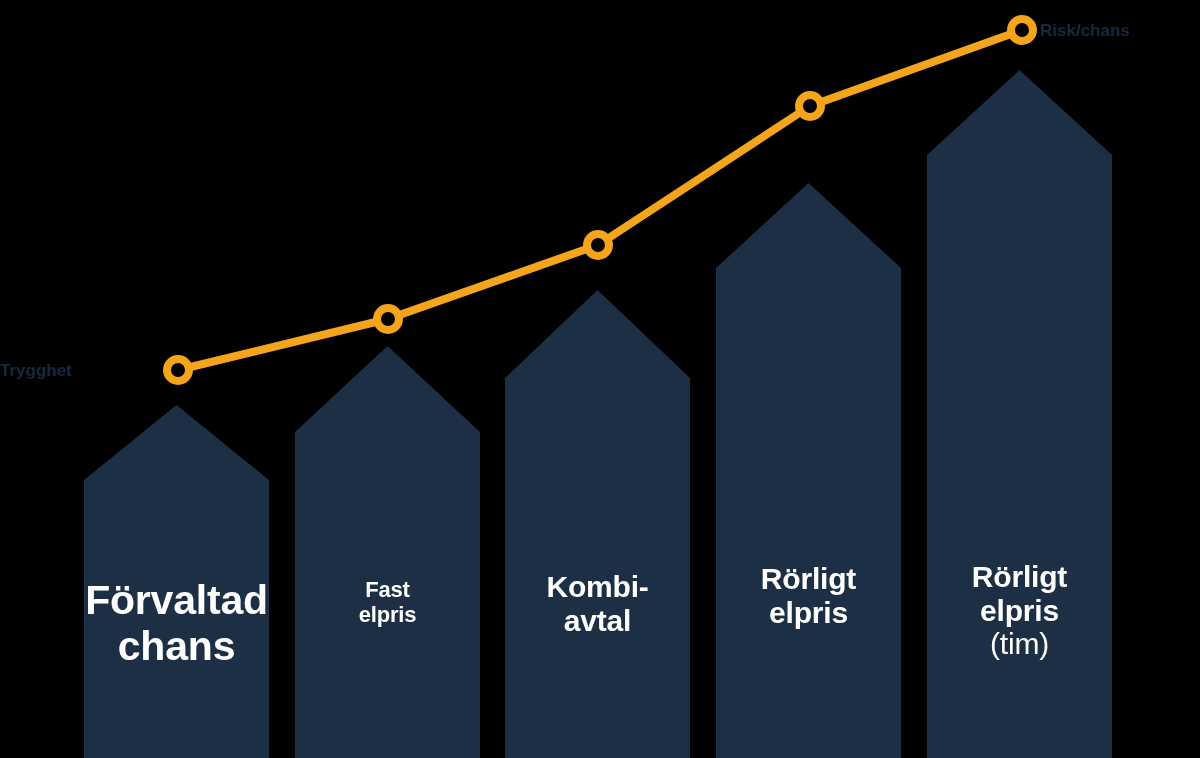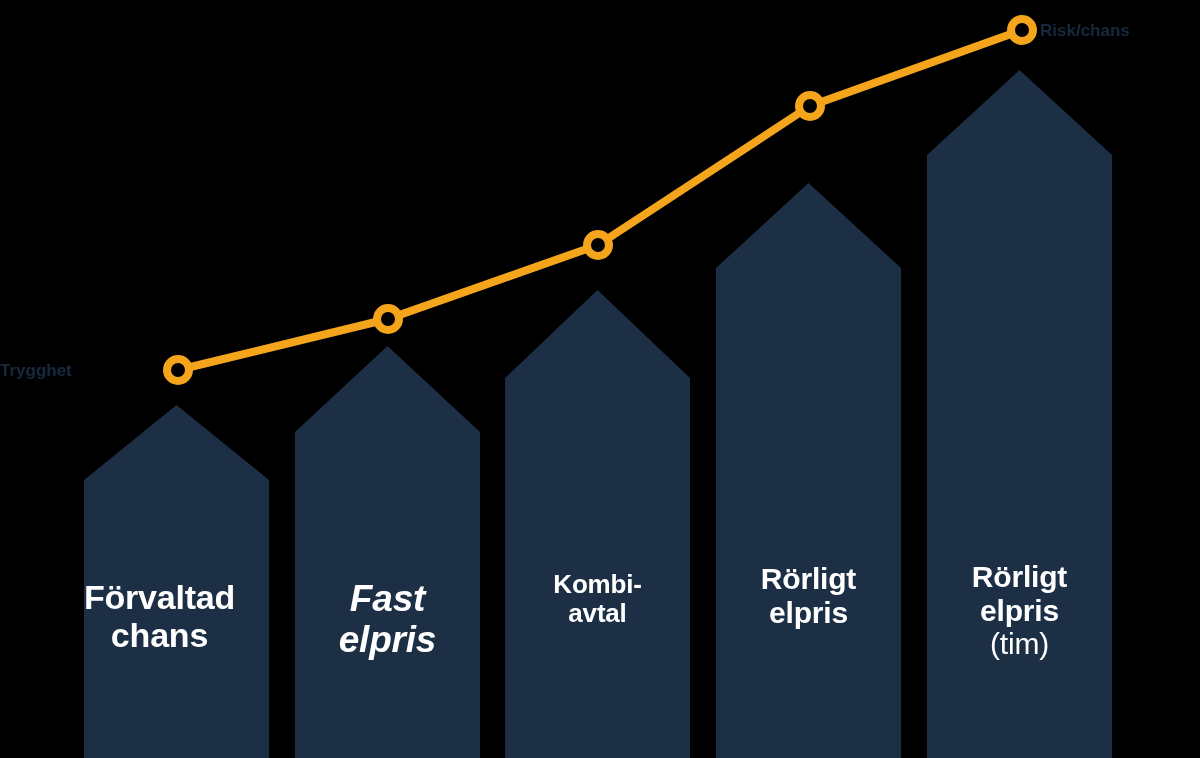--- a/index.html
+++ b/index.html
@@ -62,29 +62,29 @@
 
     <div class="endpoint-label left" style="left:0px;top:361px;width:170px;">
       <span>Trygghet</span>
     </div>
 
     <div class="endpoint-label right" style="left:1040px;top:21px;width:200px;">
       <span>Risk/chans</span>
     </div>
 
     <div id="captions">
-        <div class="bar-caption" style="left: 67px; width: 185px; top: 578px; font-size: 34px;">
+        <div class="bar-caption" style="left: 84px; width: 185px; top: 578px; font-size: 41px;">
           <div class="strong">Förvaltad</div>
           <div class="strong">chans</div>
         </div>
-        <div class="bar-caption" style="left: 295px; width: 185px; top: 578px; font-size: 37px; font-style: italic;">
+        <div class="bar-caption" style="left: 295px; width: 185px; top: 578px; font-size: 22px;">
           <div class="strong">Fast</div>
           <div class="strong">elpris</div>
         </div>
-        <div class="bar-caption" style="left: 505px; width: 185px; top: 570px; font-size: 26px;">
+        <div class="bar-caption" style="left: 505px; width: 185px; top: 570px; font-size: 30px;">
           <div class="strong">Kombi-</div>
           <div class="strong">avtal</div>
         </div>
         <div class="bar-caption" style="left: 716px; width: 185px; top: 562px; font-size: 30px;">
           <div class="strong">Rörligt</div>
           <div class="strong">elpris</div>
         </div>
         <div class="bar-caption" style="left: 927px; width: 185px; top: 560px; font-size: 30px;">
           <div class="strong">Rörligt</div>
           <div class="strong">elpris</div>

